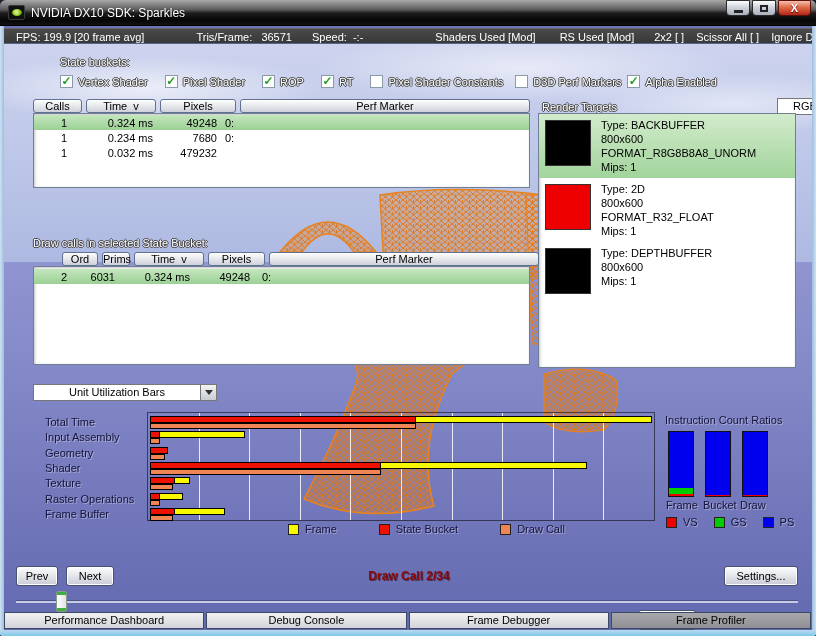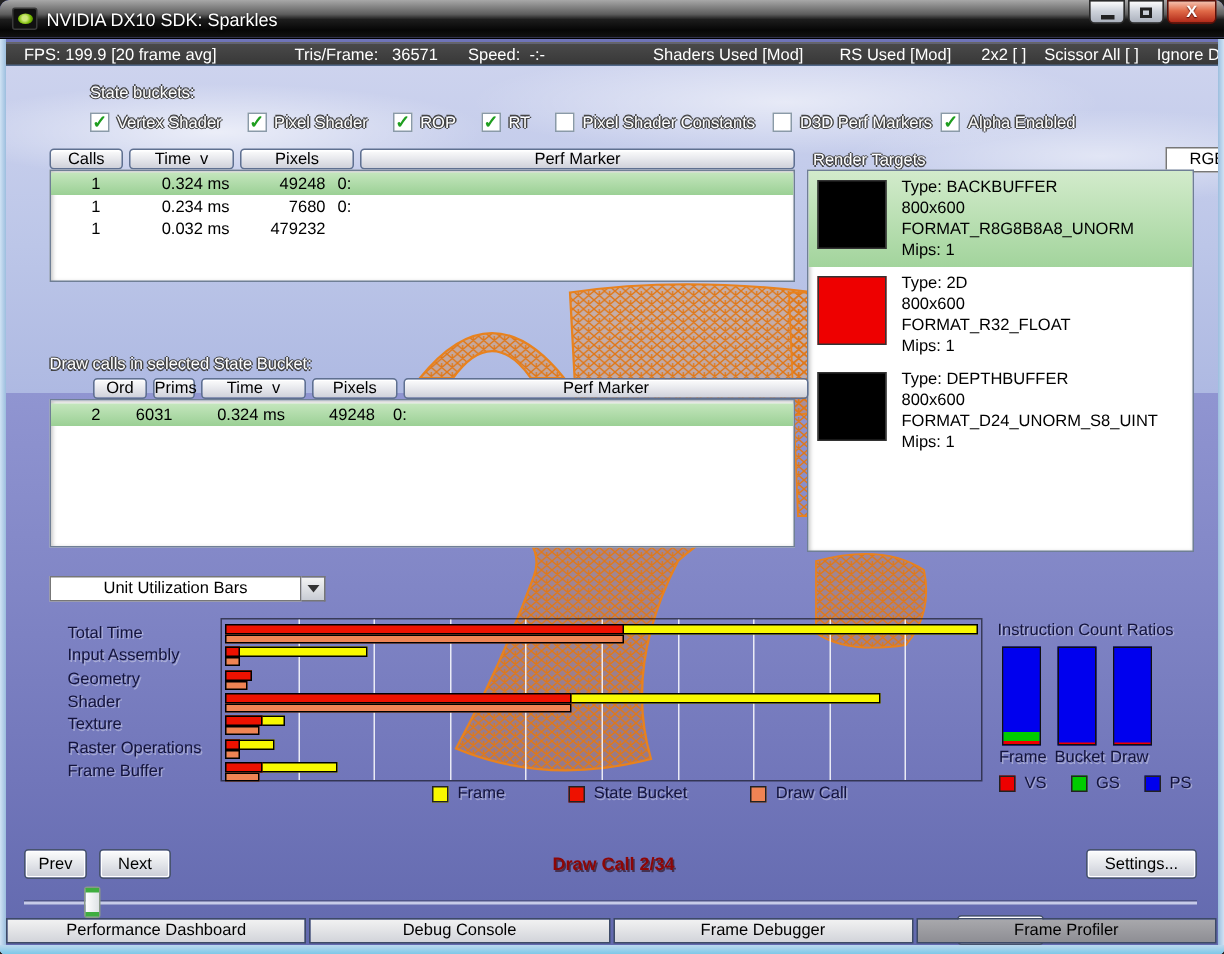--- a/index.html
+++ b/index.html
@@ -256,21 +256,20 @@
               <div>800x600</div>
               <div>FORMAT_R32_FLOAT</div>
               <div>Mips: 1</div>
             </div>
           </div>
           <div class="rt-item">
             <div class="rt-swatch" style="background: rgb(0, 0, 0);"></div>
             <div class="rt-text">
               <div>Type: DEPTHBUFFER</div>
               <div>800x600</div>
-              <div>FORMAT_D24_UNORM_S8_UINT</div>
               <div>Mips: 1</div>
             </div>
           </div>
         </div>
 
       <div class="ol-label" style="left:29px;top:193px;">Draw calls in selected State Bucket:</div>
       <div class="hdr-row" style="left:29px;top:208px;margin-left:29px;">
           <div class="hdr-btn" style="width: 36px;">Ord</div>
           <div class="hdr-btn" style="width: 28px;">Prims</div>
           <div class="hdr-btn" style="width: 70px;">Time  v</div>

